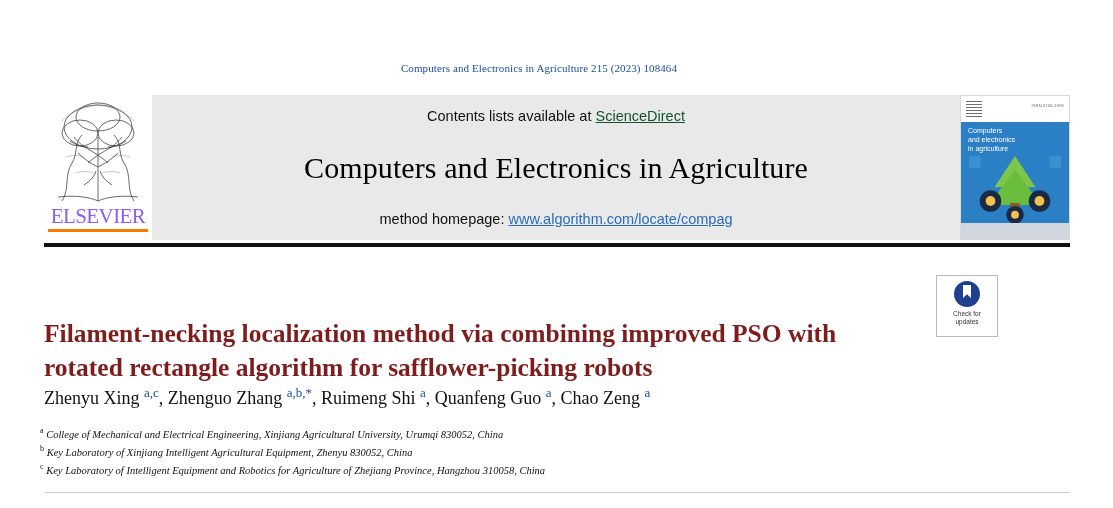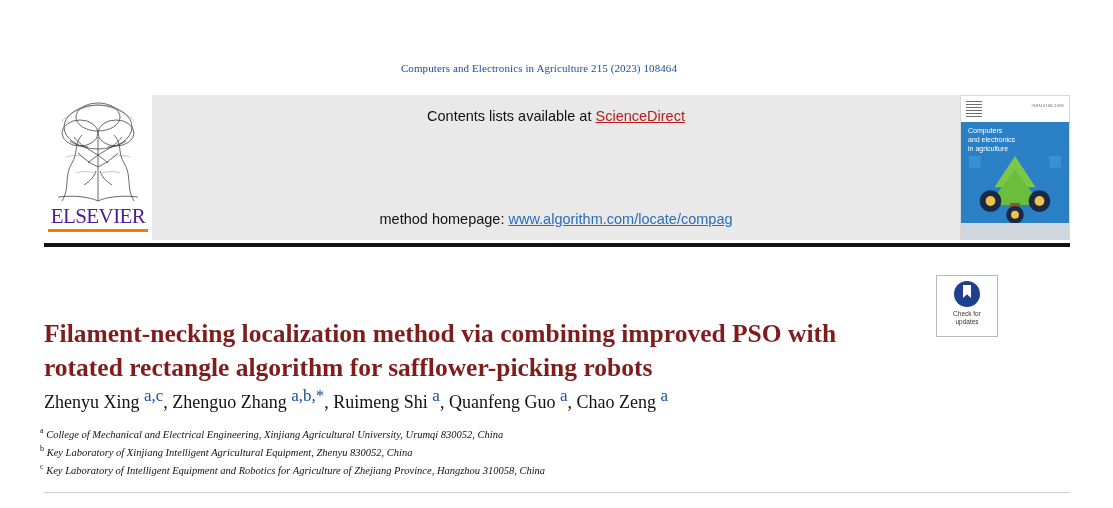--- a/index.html
+++ b/index.html
@@ -58,21 +58,21 @@
   .elsevier-tree {
     margin-top: 2px;
     width: 96px;
     height: 108px;
   }
   .elsevier-word {
     font-family: "Liberation Serif", serif;
     font-size: 21px;
     font-weight: 400;
     letter-spacing: -0.6px;
-    color: #4c1d95;
+    color: #8b5cf6;
     line-height: 1;
     margin-top: 1px;
   }
   .elsevier-rule {
     width: 100px;
     height: 3px;
     background: #f57c00;
     margin-top: 2px;
   }
 
@@ -85,21 +85,21 @@
     justify-content: space-between;
     align-items: center;
     padding: 13px 0 13px 0;
   }
   .contents-line {
     font-family: "Liberation Sans", sans-serif;
     font-size: 14.5px;
     color: #111111;
   }
   .contents-line .sd-link {
-    color: #b91c1c;
+    color: #14532d;
   }
   .journal-title {
     font-family: "Liberation Serif", serif;
     font-size: 30px;
     font-weight: 400;
     color: #000000;
     letter-spacing: 0.1px;
     text-align: center;
     line-height: 1.1;
   }
@@ -230,21 +230,21 @@
     position: absolute;
     top: 385px;
     left: 44px;
     width: 900px;
     font-family: "Liberation Serif", serif;
     font-size: 18px;
     color: #111111;
     line-height: 1.3;
   }
   .authors sup {
-    font-size: 17px;
+    font-size: 13px;
     vertical-align: super;
   }
   .authors .blue {
     color: #1a4fa0;
   }
   .aff {
     position: absolute;
     left: 40px;
     width: 900px;
     font-family: "Liberation Serif", serif;
@@ -312,20 +312,21 @@
         </g>
       </svg>
       <div class="elsevier-word">ELSEVIER</div>
       <div class="elsevier-rule"></div>
     </div>
 
     <div class="masthead-center">
       <div class="contents-line">
         <span>Contents lists available at </span><a class="sd-link" href="#">ScienceDirect</a>
       </div>
+      <div class="journal-title">Computers and Electronics in Agriculture</div>
       <div class="homepage-line">
         <span>method homepage: </span><a class="hp-link" href="#">www.algorithm.com/locate/compag</a>
       </div>
     </div>
 
     <div class="cover-thumb">
       <div class="cover-strip">
         <div class="cover-strip-logo"></div>
         <div class="cover-strip-text">ISSN 0168-1699</div>
       </div>

